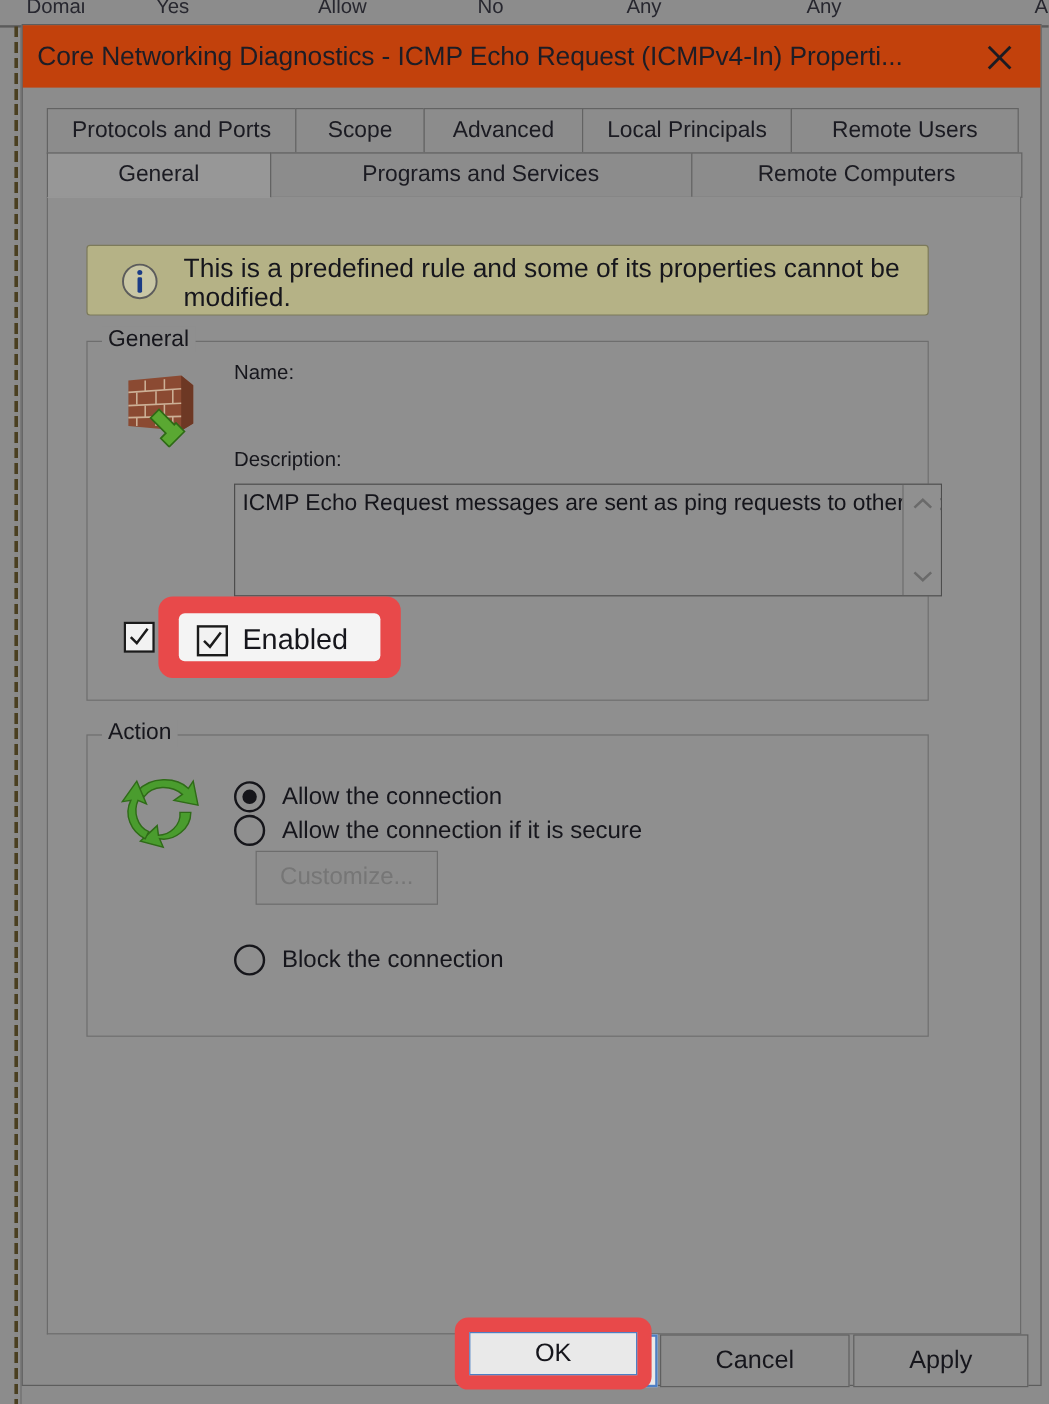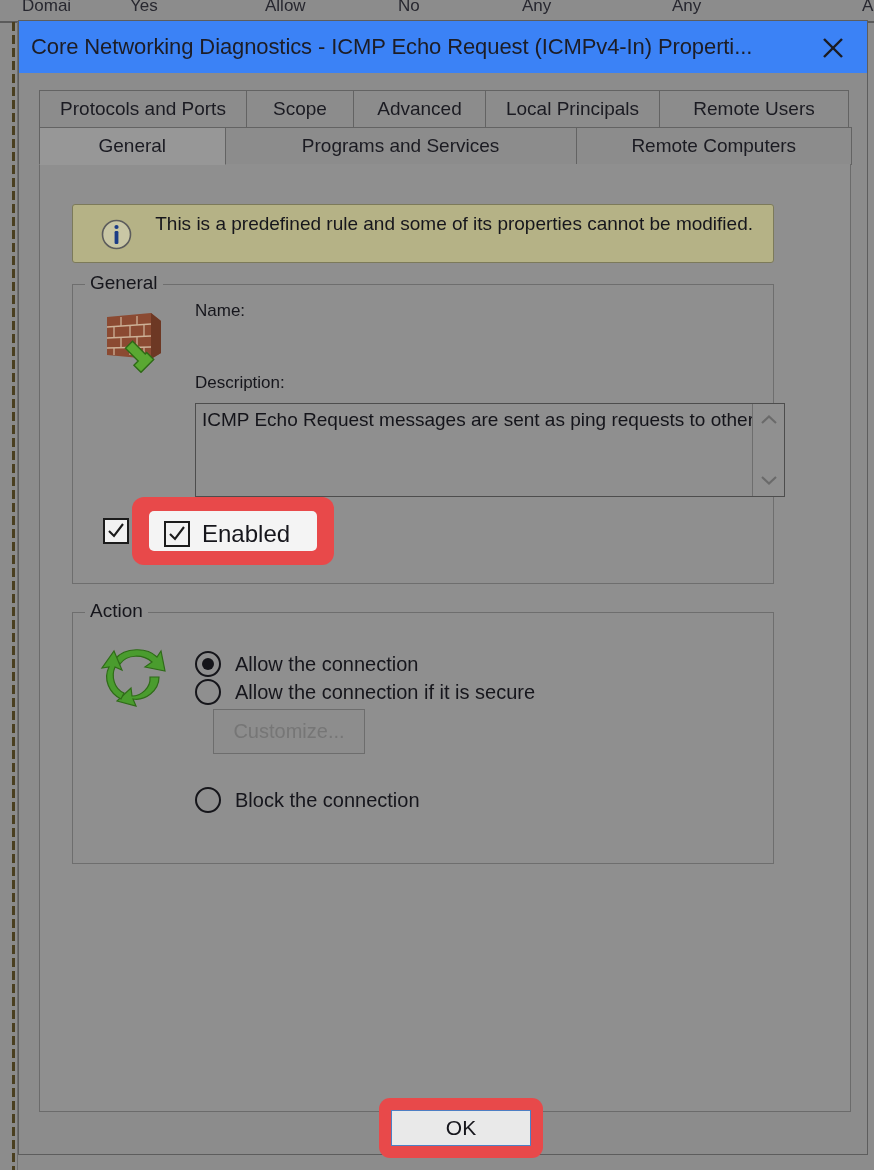--- a/index.html
+++ b/index.html
@@ -76,21 +76,21 @@
     width: 850px;
     height: 1135px;
     background: #8c8c8c;
     border: 1px solid #5d5d5d;
     box-sizing: border-box;
   }
 
   .titlebar {
     position: relative;
     height: 52px;
-    background: #3b82f6;
+    background: #c2410c;
   }
   .title-text {
     position: absolute;
     left: 12px;
     top: 13px;
     font-size: 22px;
     color: #1d1d26;
     letter-spacing: -0.1px;
     white-space: nowrap;
   }
@@ -175,24 +175,23 @@
     left: 28px;
     top: 14px;
     width: 31px;
     height: 31px;
   }
   .info-text {
     position: absolute;
     left: 80px;
     top: 7px;
     width: 600px;
-    font-size: 19px;
+    font-size: 22px;
     color: #16161c;
     line-height: 24px;
-    text-align: right;
   }
 
   
   .groupbox {
     position: absolute;
     box-sizing: border-box;
     border: 1px solid #6e6e6e;
   }
   .groupbox > .gb-title {
     position: absolute;
@@ -620,20 +619,31 @@
           <span>Customize...</span>
         </div>
 
         <div class="radio-row" style="left:122px; top:174px;">
           <div class="radio"></div>
           <div class="radio-label">Block the connection</div>
         </div>
       </div>
     </div>
 
+    <div class="btnbar">
+      <div class="dlg-btn" id="btn-ok">
+        <span>OK</span>
+      </div>
+      <div class="dlg-btn" id="btn-cancel">
+        <span>Cancel</span>
+      </div>
+      <div class="dlg-btn" id="btn-apply">
+        <span>Apply</span>
+      </div>
+    </div>
   </div>
 
   <div class="hl-enabled">
     <div class="inner"></div>
     <div style="position:absolute;left:32px;top:23px;display:flex;align-items:center;">
       <div class="cb-box">
         <svg width="20" height="20" viewBox="0 0 20 20">
           <polyline points="3,10 8,15 17,3" fill="none" stroke="#1b1b1b" stroke-width="2.1"></polyline>
         </svg>
       </div>

